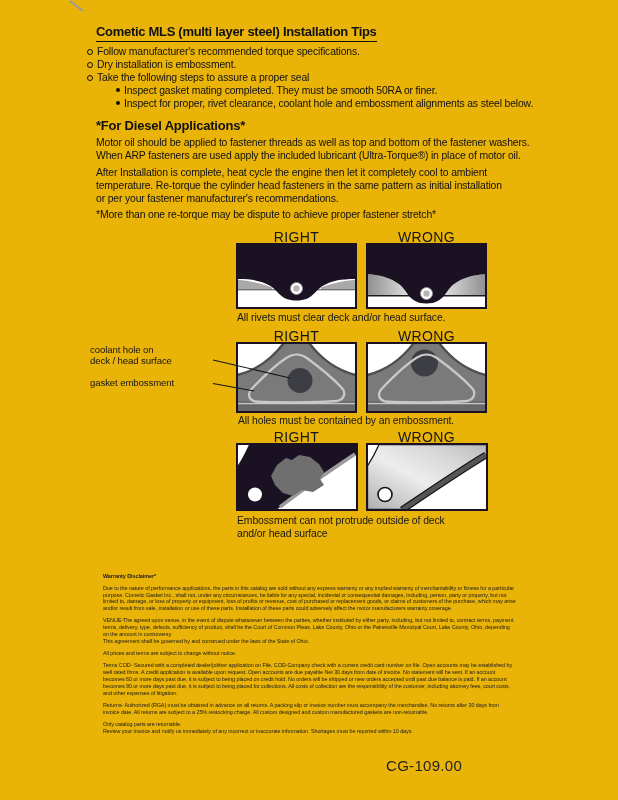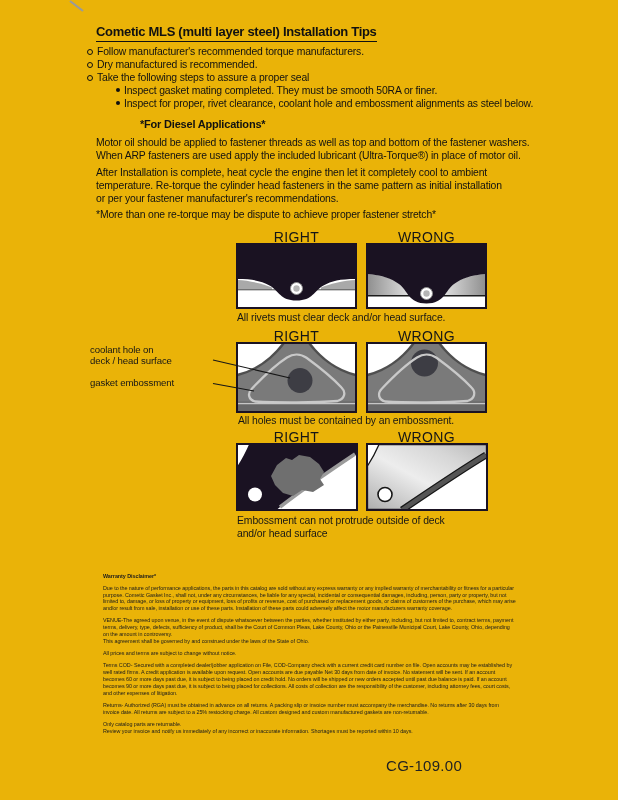--- a/index.html
+++ b/index.html
@@ -19,21 +19,21 @@
   
   .title{left:96px;top:22px;font-size:13px;font-weight:bold;letter-spacing:-0.3px;
          border-bottom:1.6px solid var(--ink);padding-bottom:2px;display:inline-block;}
   
   .tips{left:87px;top:45px;width:470px;font-size:10.4px;letter-spacing:-0.15px;line-height:13px;}
   .tip-row{display:flex;align-items:flex-start;white-space:nowrap;}
   .tip-row.sub{margin-left:29px;}
   .b-open{flex:0 0 auto;width:4px;height:4px;border:1px solid var(--ink);border-radius:50%;margin:3.5px 4px 0 0;}
   .b-fill{flex:0 0 auto;width:4px;height:4px;background:var(--ink);border-radius:50%;margin:4px 4px 0 0;}
   
-  .h2{left:96px;top:118px;font-size:11px;font-weight:bold;letter-spacing:-0.2px;margin-left:44px;}
+  .h2{left:96px;top:118px;font-size:13px;font-weight:bold;letter-spacing:-0.2px;}
   .para{left:96px;width:445px;font-size:10.4px;letter-spacing:-0.15px;line-height:13.2px;}
   .p1{top:136px;} .p2{top:166px;} .pnote{top:208px;}
   
   .rw{width:121px;text-align:center;font-size:14px;letter-spacing:0.4px;color:#161616;}
   .cap{font-size:10.4px;letter-spacing:-0.1px;line-height:13px;color:#161616;}
   .dbox{width:121px;}
   .annot{right:406px;text-align:left;font-size:9.6px;letter-spacing:-0.1px;line-height:10.5px;color:#161616;}
   
   .legal{left:103px;top:573px;width:413px;font-size:5.4px;line-height:6.8px;letter-spacing:-0.05px;color:#1c1c1c;}
   .legal .lh{font-weight:bold;margin-bottom:5px;}
@@ -51,25 +51,25 @@
     <line x1="4" y1="1" x2="17" y2="11" stroke="#9a9a9a" stroke-width="2.2"></line>
   </svg>
 
   <div class="abs" style="left:96px;top:22px;">
     <span class="title" style="position:static;">Cometic MLS (multi layer steel) Installation Tips</span>
   </div>
 
   <div class="abs tips">
     <div class="tip-row">
       <span class="b-open"></span>
-      <span>Follow manufacturer's recommended torque manufacturers.</span>
+      <span>Follow manufacturer's recommended torque specifications.</span>
     </div>
     <div class="tip-row">
       <span class="b-open"></span>
-      <span>Dry manufactured is recommended.</span>
+      <span>Dry installation is embossment.</span>
     </div>
     <div class="tip-row">
       <span class="b-open"></span>
       <span>Take the following steps to assure a proper seal</span>
     </div>
     <div class="tip-row sub">
       <span class="b-fill"></span>
       <span>Inspect gasket mating completed. They must be smooth 50RA or finer.</span>
     </div>
     <div class="tip-row sub">

